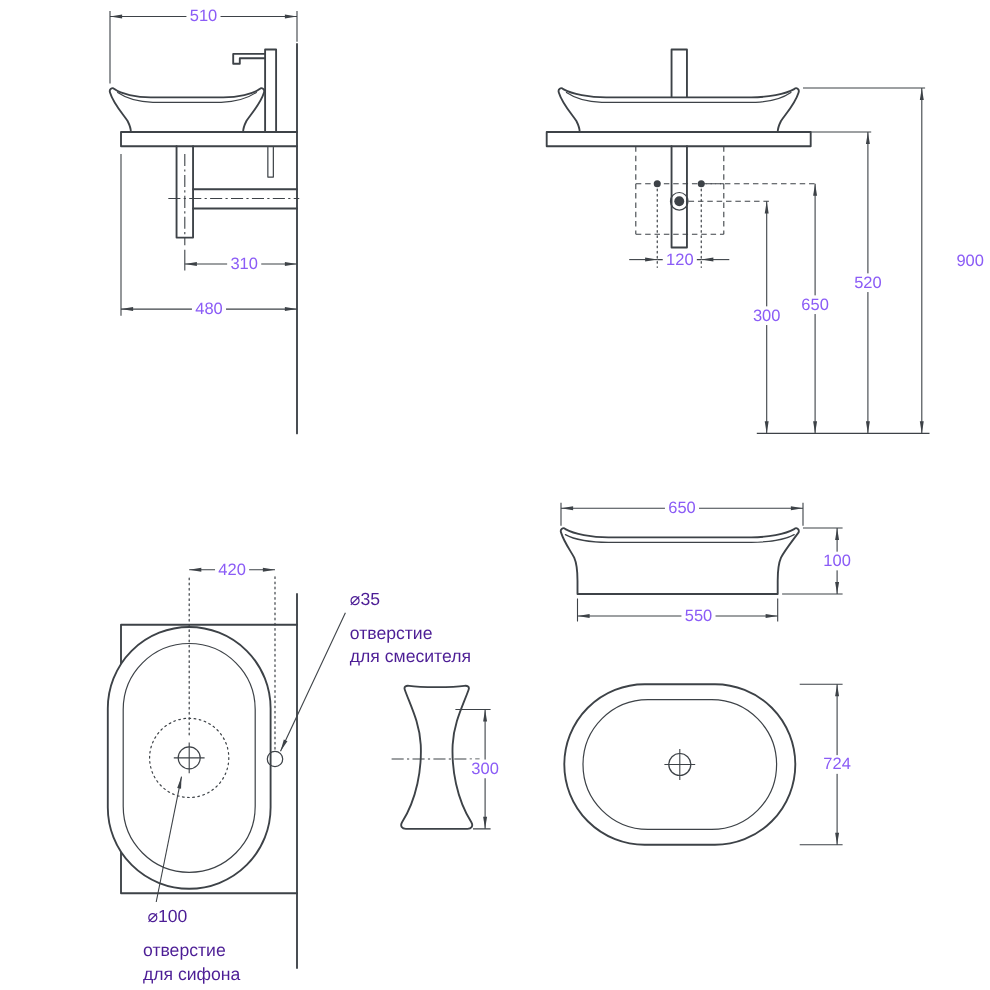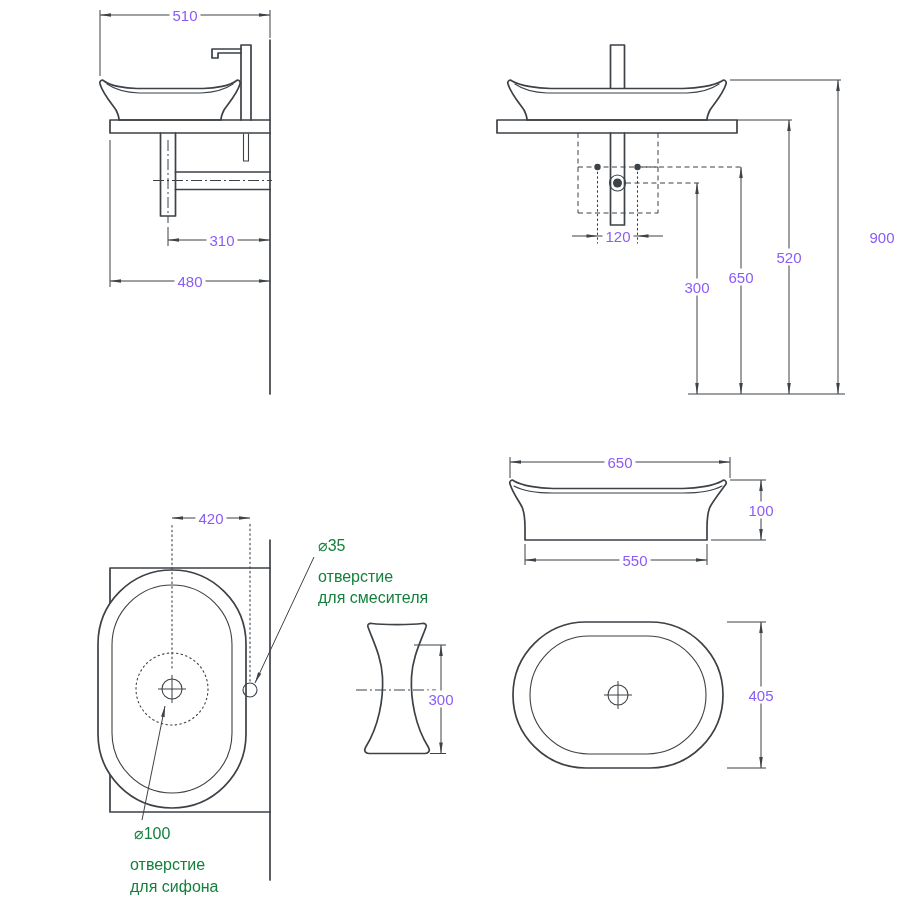--- a/index.html
+++ b/index.html
@@ -8,21 +8,21 @@
   svg{position:absolute;left:0;top:0;}
   svg *{vector-effect:none;}
   .o{fill:none;stroke:#3d4247;stroke-width:1.7;stroke-linejoin:round;stroke-linecap:round;}
   .of{fill:#fff;stroke:#3d4247;stroke-width:1.7;stroke-linejoin:round;}
   .t{fill:none;stroke:#3d4247;stroke-width:1.1;stroke-linecap:round;}
   .d{fill:none;stroke:#3d4247;stroke-width:1;}
   .dash{stroke-dasharray:5 3.5;}
   .dot{stroke-dasharray:1.5 3.2;stroke-linecap:round;stroke-width:1.1;}
   .cl{stroke-dasharray:11 3 2 3;}
   .dim{position:absolute;transform:translate(-50%,-50%);background:#fff;padding:0 3px;font-size:15px;color:#8b5cf6;}
-  .lbl{position:absolute;transform:translateY(-50%);font-size:16px;color:#15803d;white-space:nowrap;background:#fff;}
+  .lbl{position:absolute;transform:translateY(-50%);font-size:16px;color:#4c1d95;white-space:nowrap;background:#fff;}
 </style>
 </head>
 <body>
 
 <div class="stage">
 <svg width="900" height="900" viewBox="0 0 900 900">
   <defs>
     <marker id="arr" viewBox="0 0 12 12" refX="11.5" refY="6" markerWidth="12" markerHeight="12" orient="auto-start-reverse" markerUnits="strokeWidth">
       <path d="M0.5,4.2 L11.5,6 L0.5,7.8 Z" fill="#3d4247"></path>
     </marker>
@@ -135,21 +135,21 @@
   <div class="dim" style="left:618px;top:236px">120</div>
   <div class="dim" style="left:697px;top:287px">300</div>
   <div class="dim" style="left:741px;top:277px">650</div>
   <div class="dim" style="left:789px;top:257px">520</div>
   <div class="dim" style="left:882px;top:237px">900</div>
   <div class="dim" style="left:211px;top:518px">420</div>
   <div class="dim" style="left:620px;top:462px">650</div>
   <div class="dim" style="left:761px;top:510px">100</div>
   <div class="dim" style="left:635px;top:560px">550</div>
   <div class="dim" style="left:441px;top:699px">300</div>
-  <div class="dim" style="left:761px;top:695px">405</div>
+  <div class="dim" style="left:761px;top:695px">724</div>
 
   <div class="lbl" style="left:318px;top:545px">⌀35</div>
   <div class="lbl" style="left:318px;top:577px">отверстие</div>
   <div class="lbl" style="left:318px;top:598px">для смесителя</div>
   <div class="lbl" style="left:134px;top:833px">⌀100</div>
   <div class="lbl" style="left:130px;top:865px">отверстие</div>
   <div class="lbl" style="left:130px;top:887px">для сифона</div>
 </div>
 
 </body></html>

